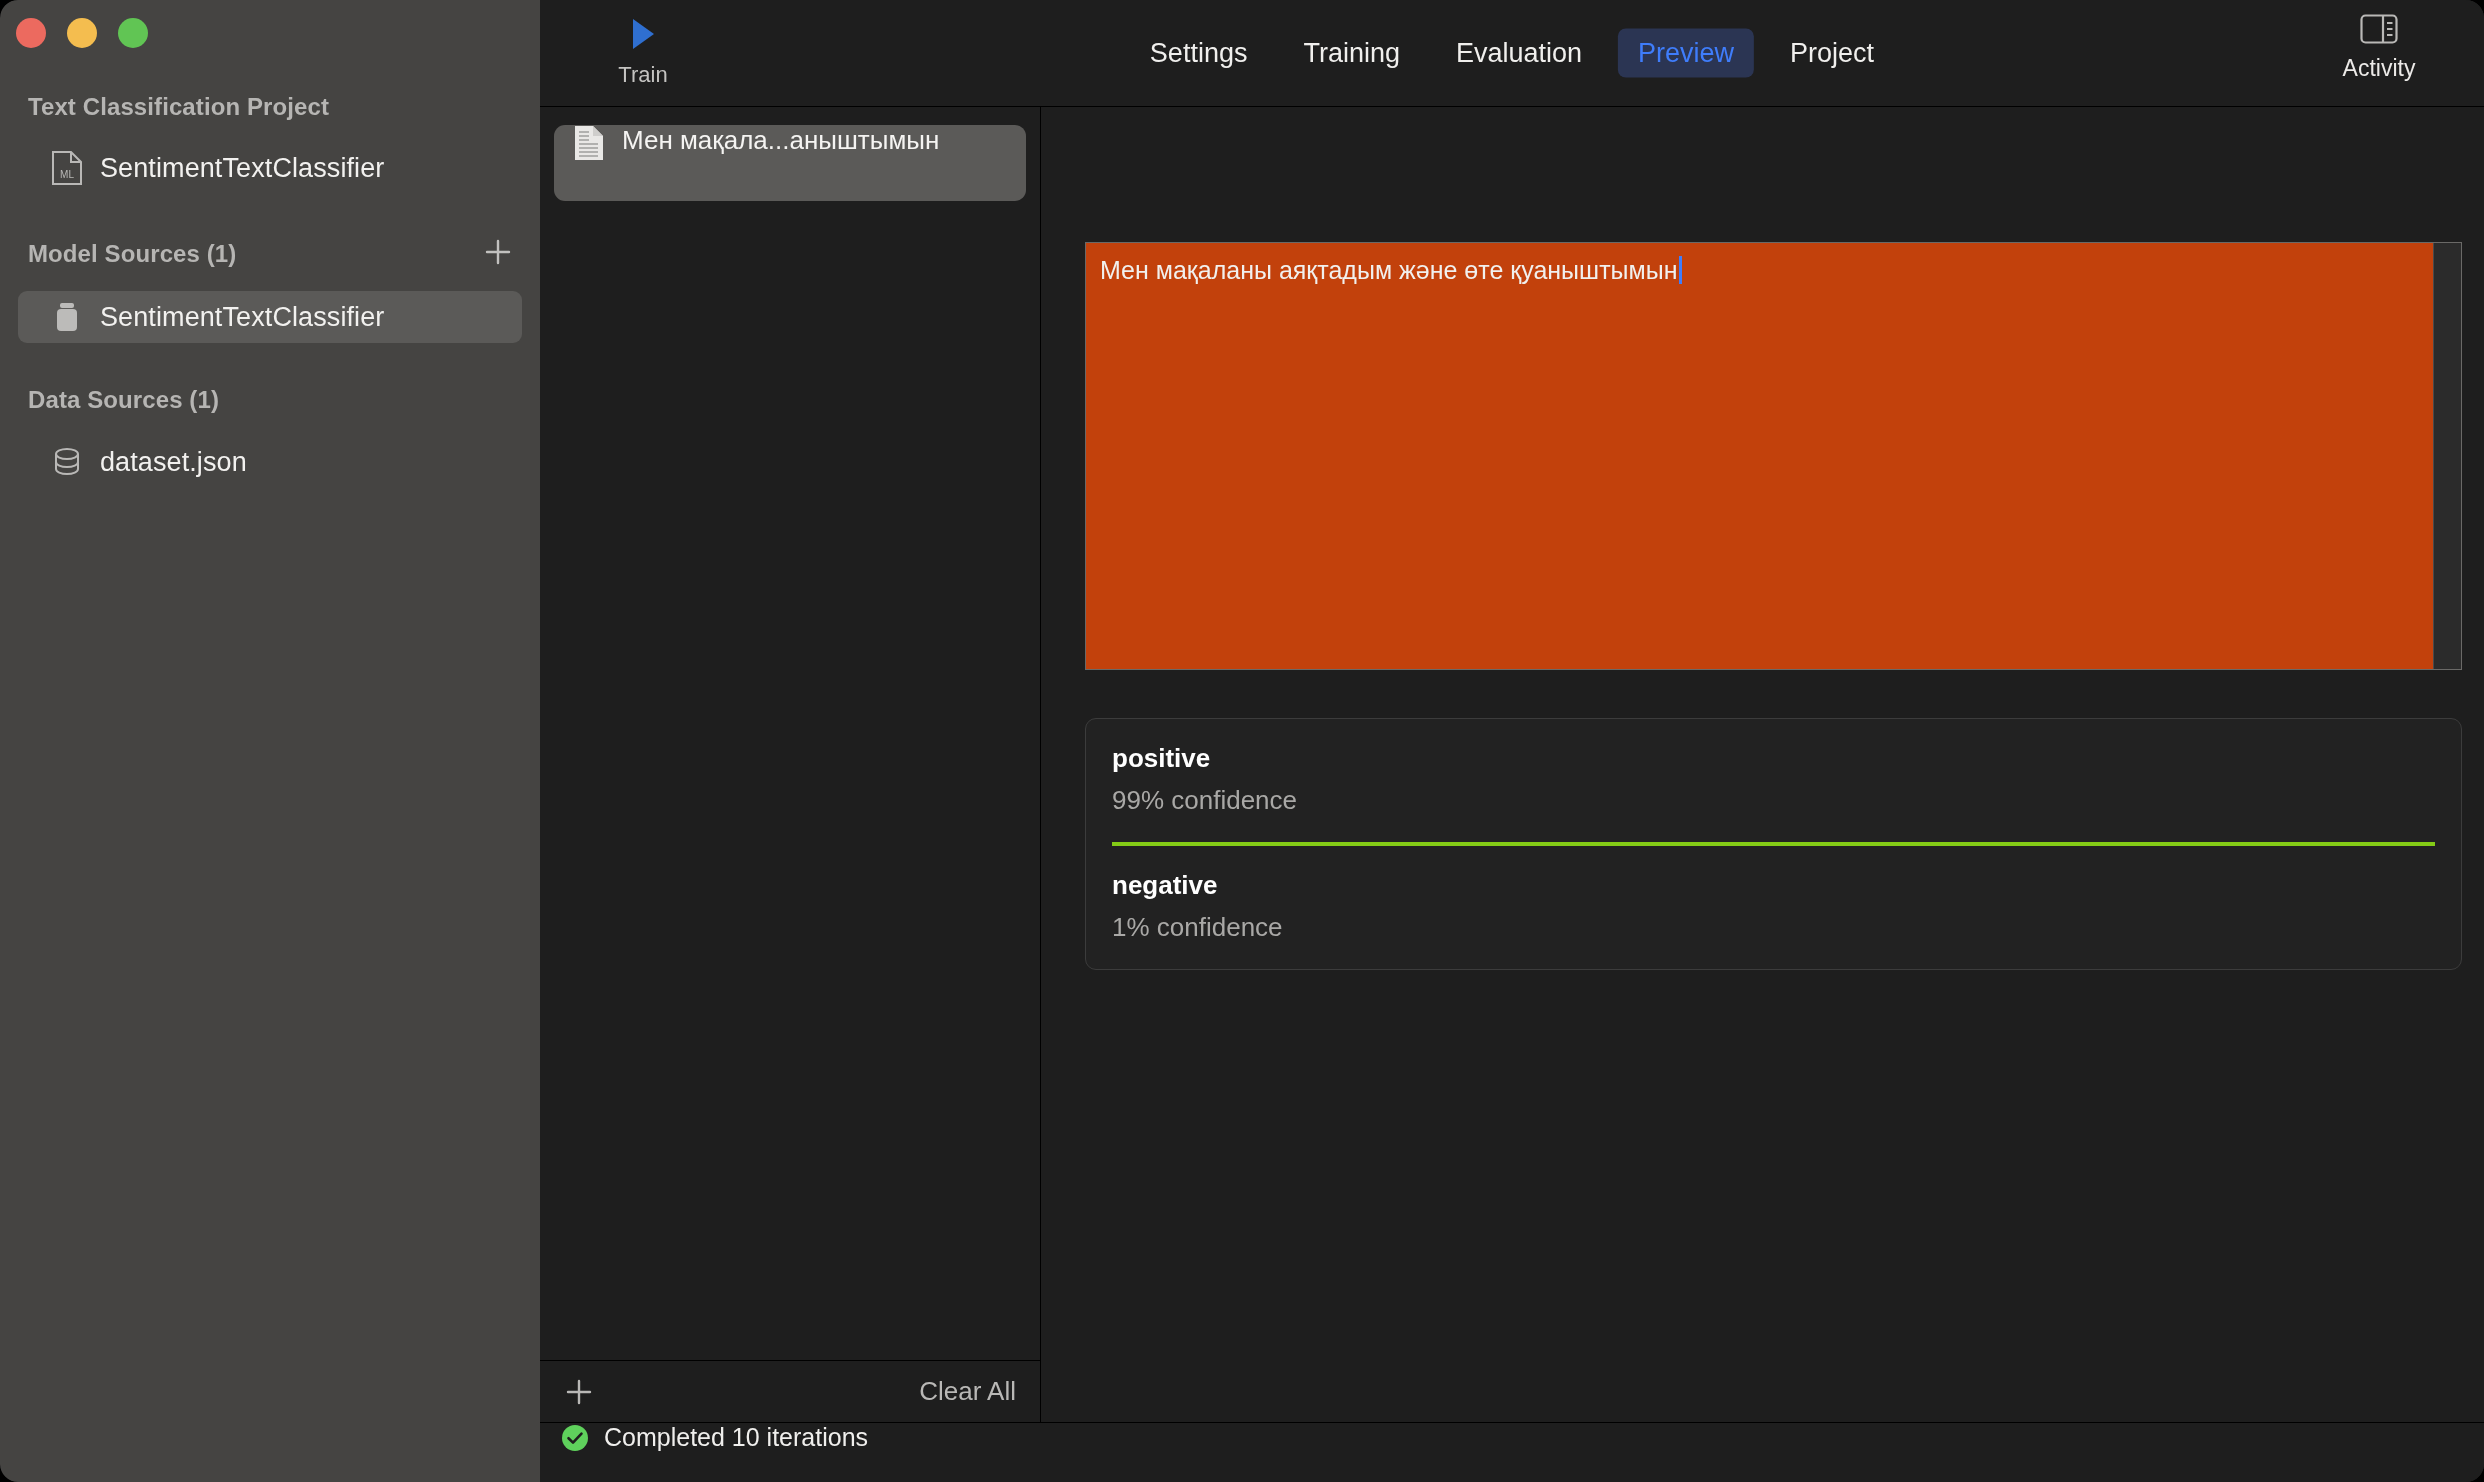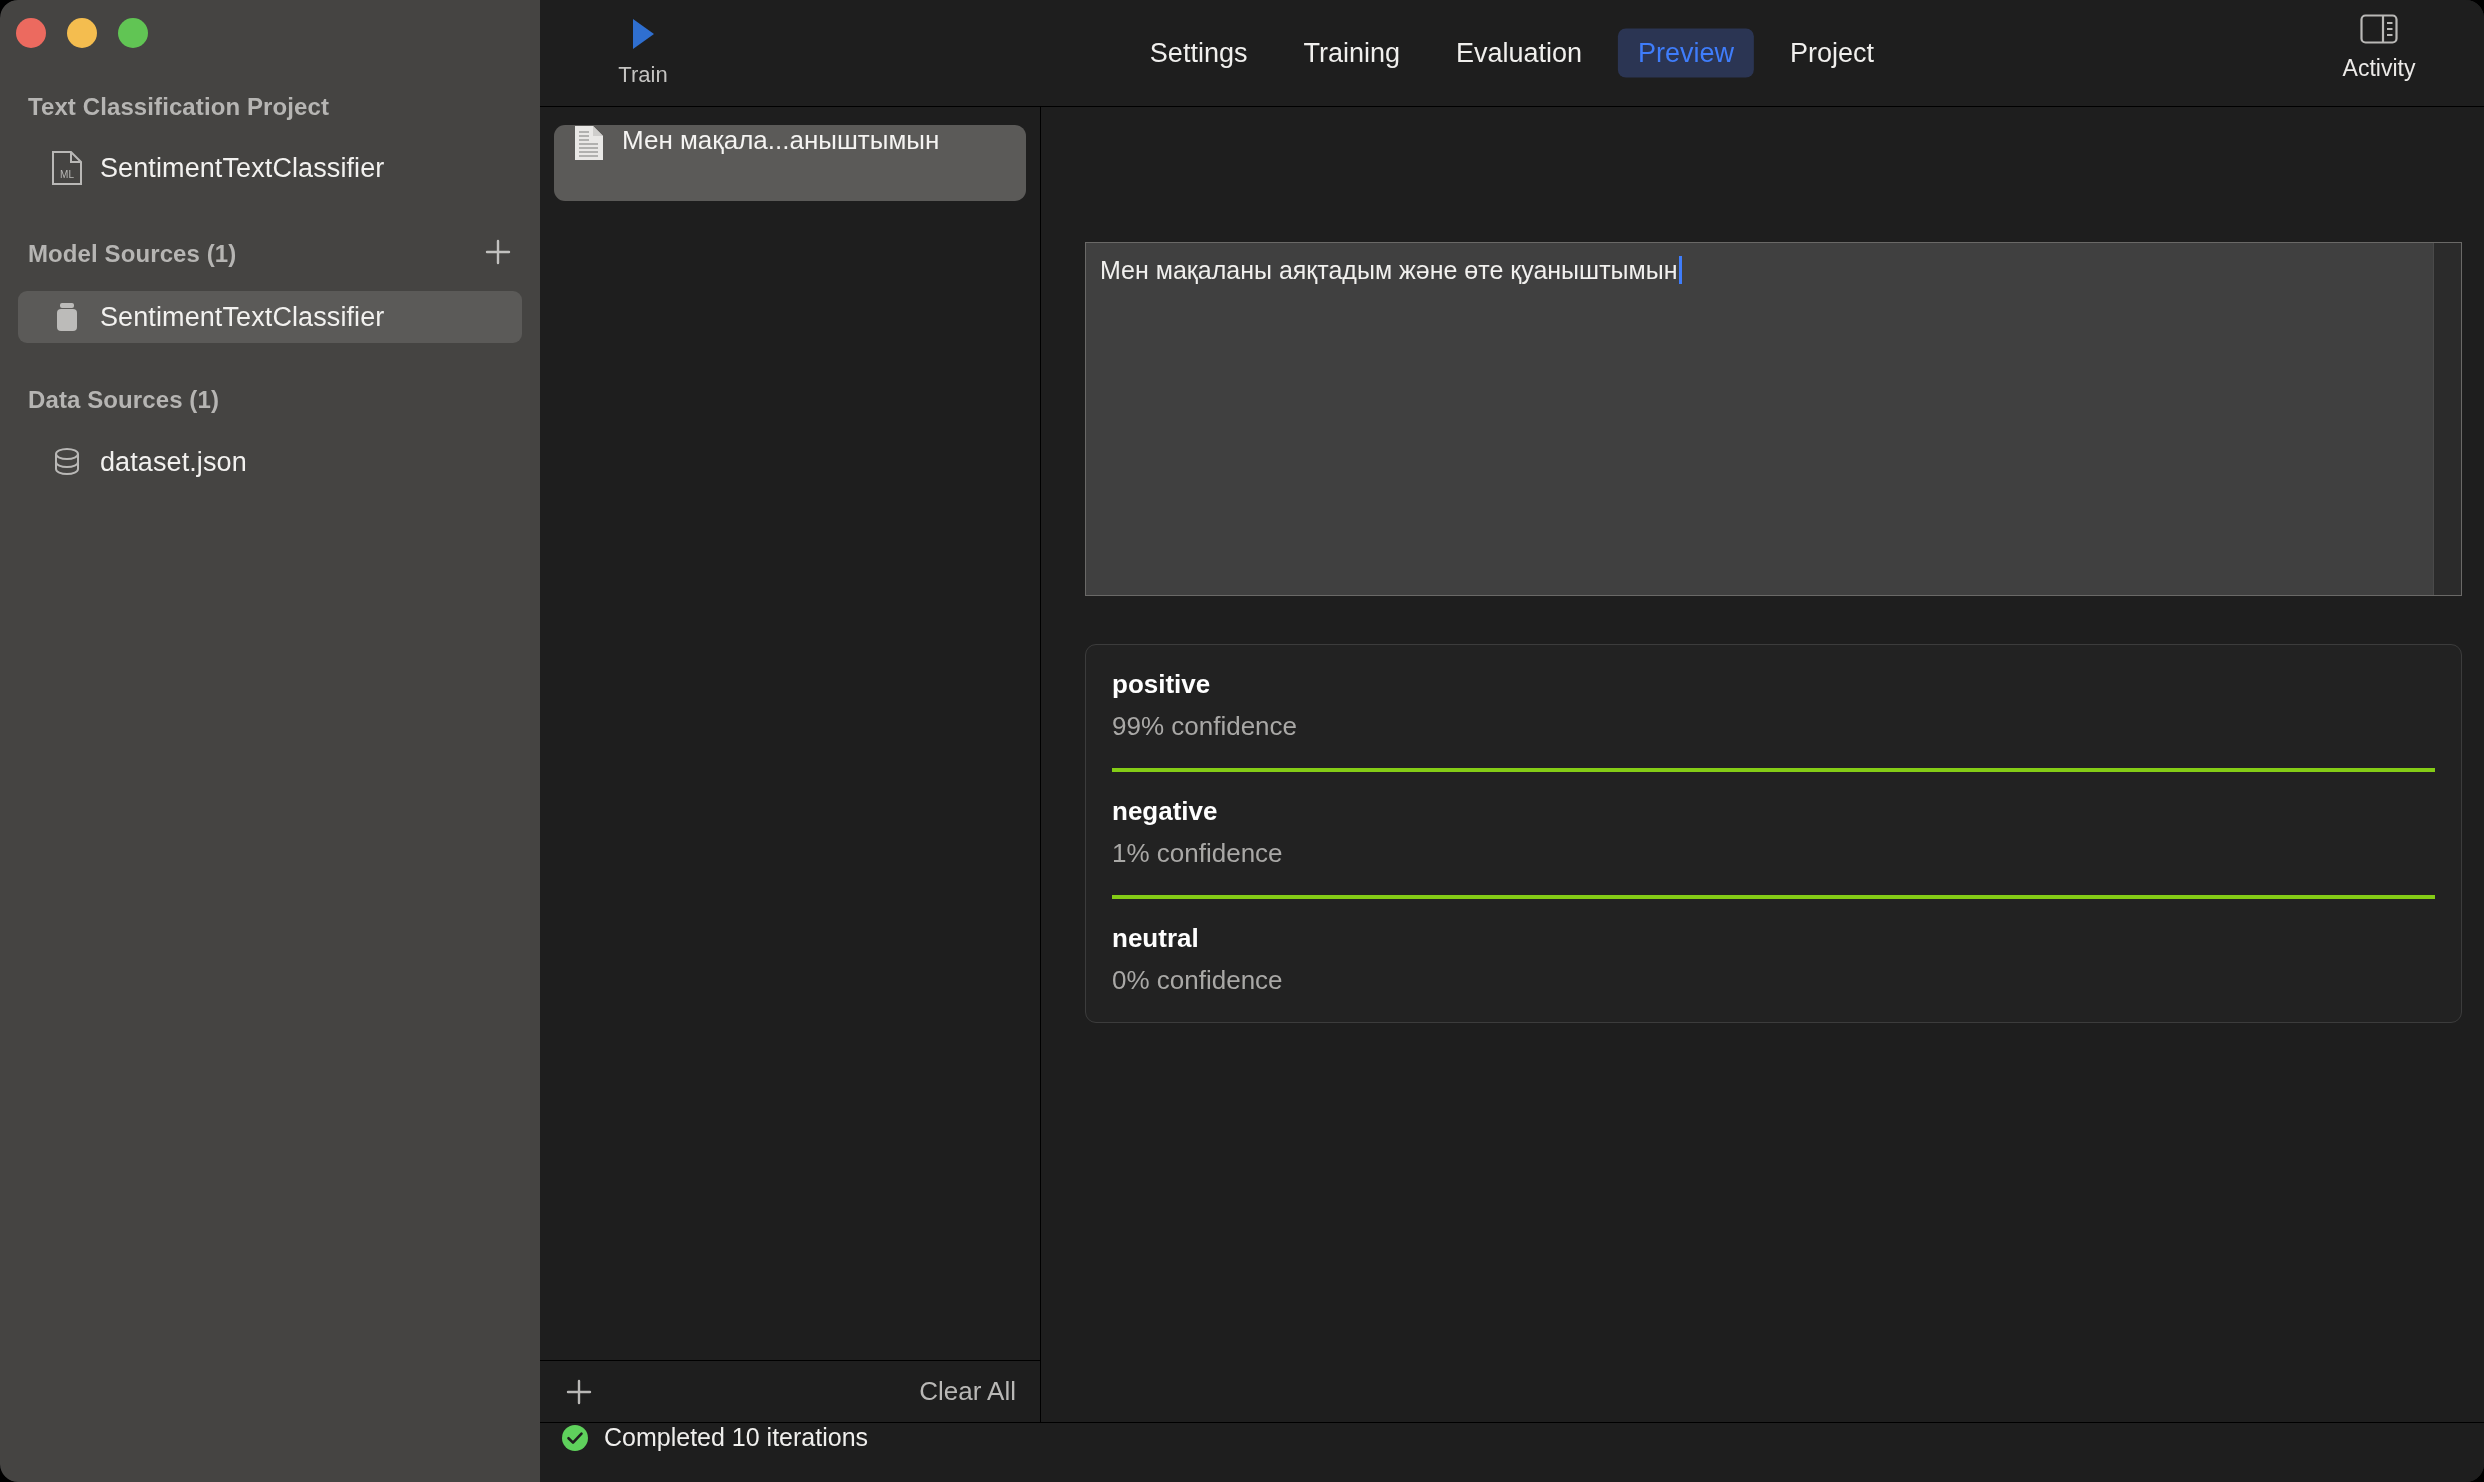--- a/index.html
+++ b/index.html
@@ -223,23 +223,23 @@
     display: flex;
     flex-direction: column;
     padding: 0;
     background: #1e1e1e;
     position: relative;
   }
 
   .textarea-wrap {
     position: relative;
     margin: 135px 22px 0 44px;
-    height: 354px;
+    height: 428px;
     border: 1px solid #6a6967;
-    background: #404040;
+    background: #c2410c;
     display: flex;
   }
   .textarea-inner {
     flex: 1 1 auto;
     padding: 11px 14px;
     font-size: 25px;
     color: #f1f0ee;
     line-height: 1.35;
     white-space: pre-wrap;
     word-break: break-word;
@@ -431,24 +431,20 @@
 
         <div class="results">
           <div class="result-row">
             <div class="result-label">positive</div>
             <div class="result-conf">99% confidence</div>
           </div>
           <div class="result-row">
             <div class="result-label">negative</div>
             <div class="result-conf">1% confidence</div>
           </div>
-          <div class="result-row">
-            <div class="result-label">neutral</div>
-            <div class="result-conf">0% confidence</div>
-          </div>
         </div>
 
       </div>
     </div>
 
     <div class="status-bar">
       <span class="check-icon">
         <svg width="30" height="30" viewBox="0 0 30 30">
           <circle cx="15" cy="15" r="13" fill="#5fd15c"></circle>
           <path d="M8.5 15.2 L13 19.6 L21.5 10.6" fill="none" stroke="#1e1e1e" stroke-width="2.6" stroke-linecap="round" stroke-linejoin="round"></path>

